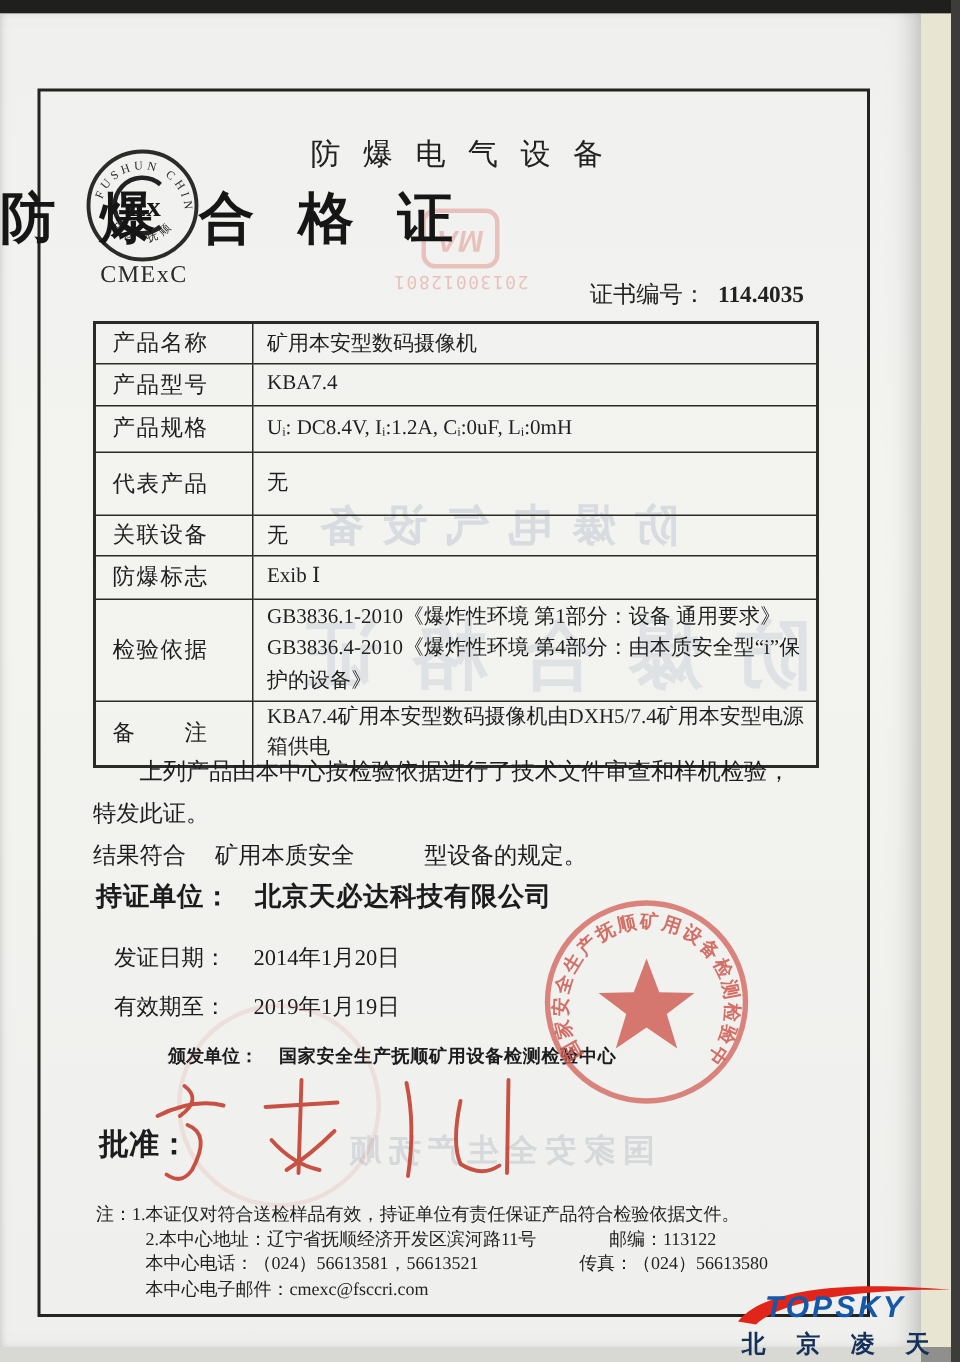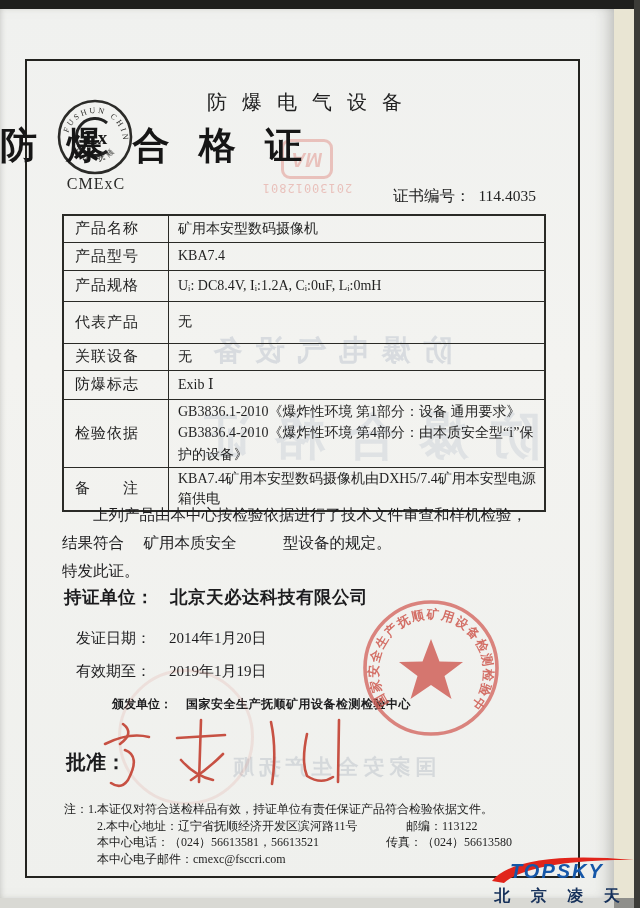--- a/index.html
+++ b/index.html
@@ -23,21 +23,21 @@
     position:absolute;left:25px;top:50px;width:551px;height:815px;
     border:2px solid #23231f;
   }
 
   
   .emblem{position:absolute;left:55px;top:88px;width:80px;height:80px;}
   .cmexc{position:absolute;left:53px;top:166px;width:86px;text-align:center;font-size:16px;letter-spacing:1px;color:#2a2a28;}
   .category{position:absolute;left:0;top:80px;width:614px;text-align:center;font-size:20px;letter-spacing:5px;color:#222;}
   .main-title{position:absolute;left:0;top:112px;width:559px;text-align:left;font-size:37px;font-weight:bold;letter-spacing:10px;color:#161616;}
   .cert-no{position:absolute;right:78px;top:177px;font-size:15.5px;color:#222;}
-  .cert-no b{font-weight:normal;margin-left:8px;font-family:"Liberation Serif",serif;margin-top:16px;}
+  .cert-no b{font-weight:bold;margin-left:8px;font-family:"Liberation Serif",serif;margin-top:16px;}
 
   
   .ghost{position:absolute;transform:scaleX(-1);color:#c2c9d2;pointer-events:none;white-space:nowrap;}
   .ghost1{left:200px;top:322px;font-size:29px;font-weight:bold;letter-spacing:13px;opacity:.55;}
   .ghost2{left:180px;top:394px;font-size:50px;font-weight:bold;letter-spacing:22px;opacity:.45;color:#c9cfd7;}
   .ghost3{left:228px;top:744px;font-size:21px;font-weight:bold;letter-spacing:5px;opacity:.5;color:#bcc2ca;}
   .ma-ghost{position:absolute;left:252px;top:130px;width:110px;transform:rotate(180deg);color:#d96055;opacity:.33;text-align:center;}
   .ma-ghost .num{font-size:12px;letter-spacing:1px;font-family:"DejaVu Sans Mono",monospace;}
   .ma-ghost .box{margin:2px auto 0;width:46px;height:34px;border:3px solid #d96055;border-radius:9px;font-size:20px;font-weight:bold;font-style:italic;line-height:32px;font-family:"Liberation Sans",sans-serif;}
 
@@ -157,22 +157,22 @@
     </tr>
     <tr class="r8">
       <td class="lbl">备　　注</td>
       <td class="val">KBA7.4矿用本安型数码摄像机由DXH5/7.4矿用本安型电源箱供电</td>
     </tr>
   </tbody>
     </table>
 
   <div class="statement">
     <div class="ind">上列产品由本中心按检验依据进行了技术文件审查和样机检验，</div>
+    <div>特发此证。</div>
     <div>结果符合　 矿用本质安全　　　型设备的规定。</div>
-    <div>特发此证。</div>
   </div>
 
   <div class="fieldline holder">
     <span>持证单位：</span><span class="v">北京天必达科技有限公司</span>
   </div>
   <div class="fieldline issue">
     <span>发证日期：</span><span class="v">2014年1月20日</span>
   </div>
   <div class="fieldline valid">
     <span>有效期至：</span><span class="v">2019年1月19日</span>

